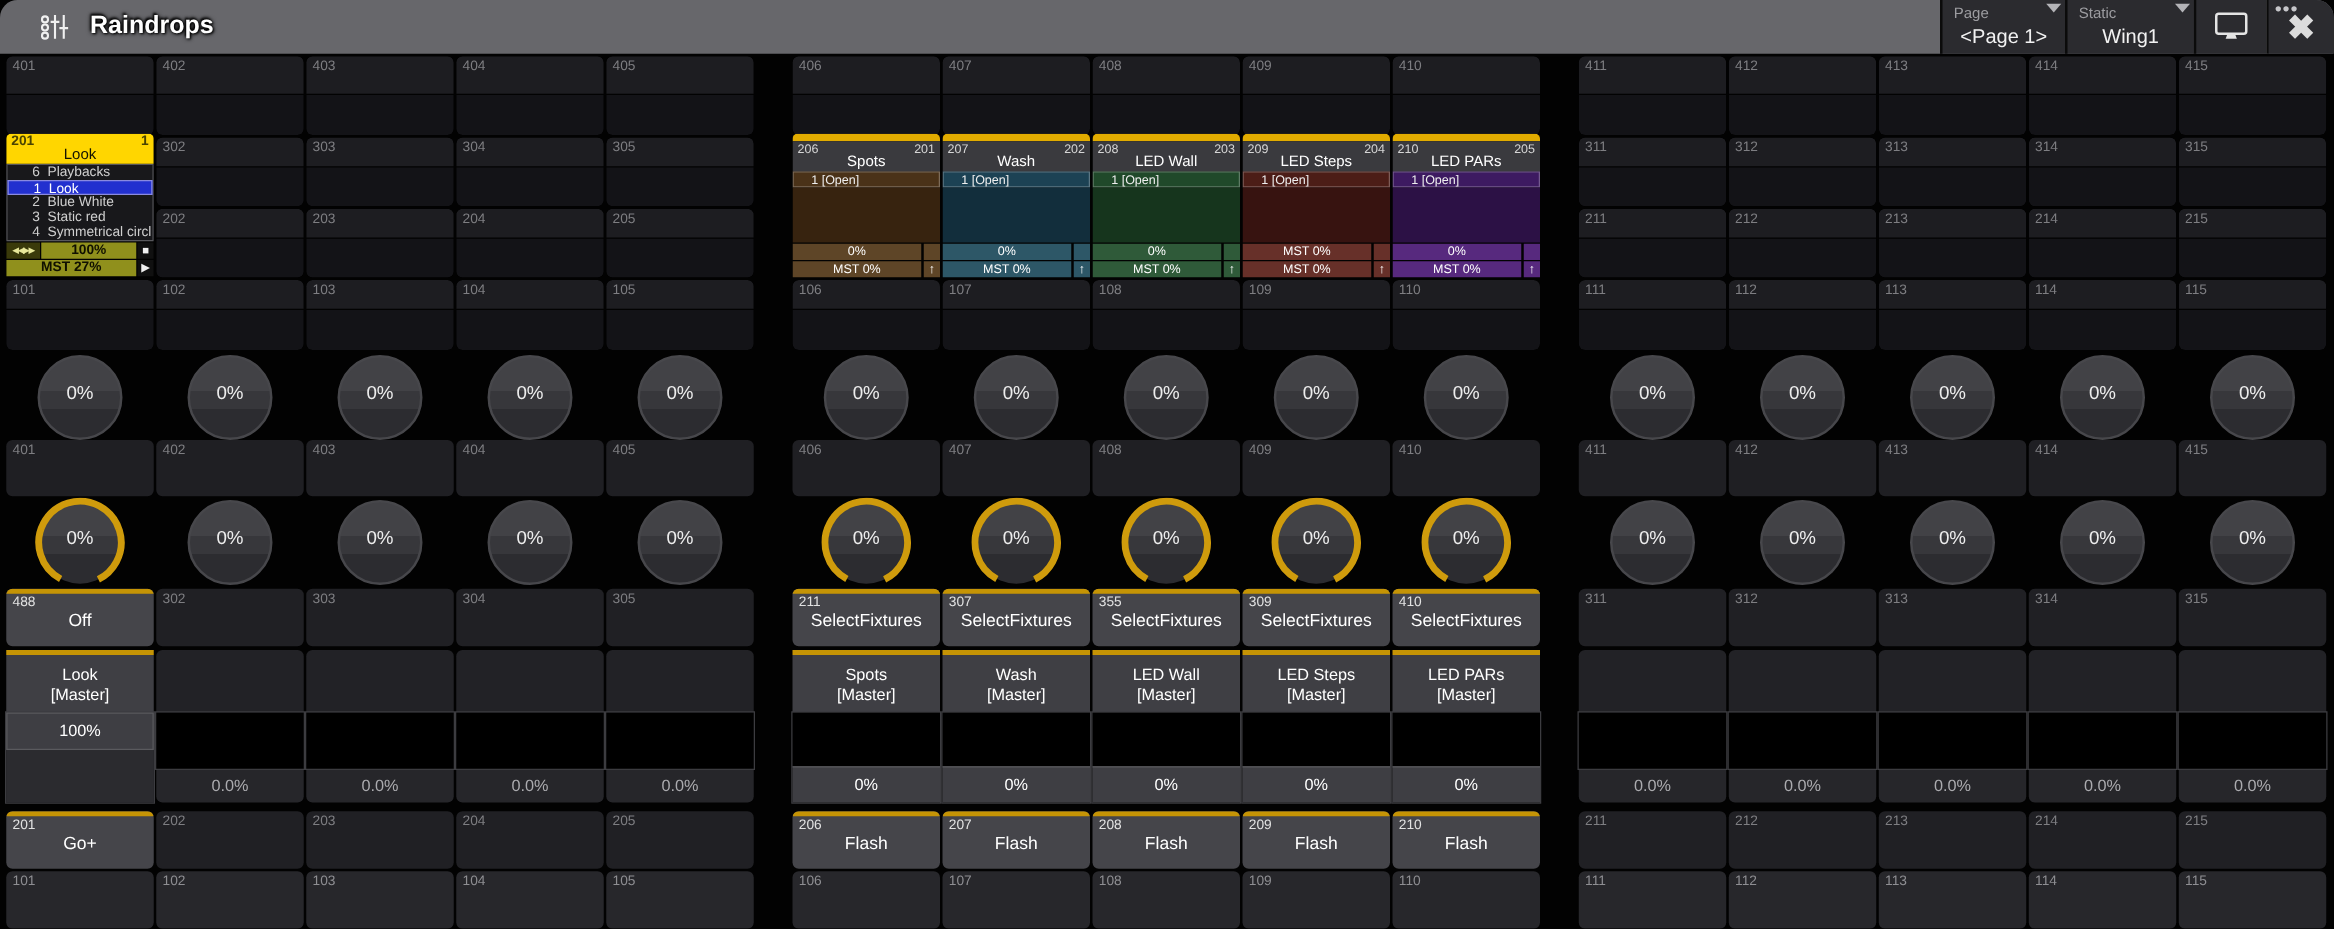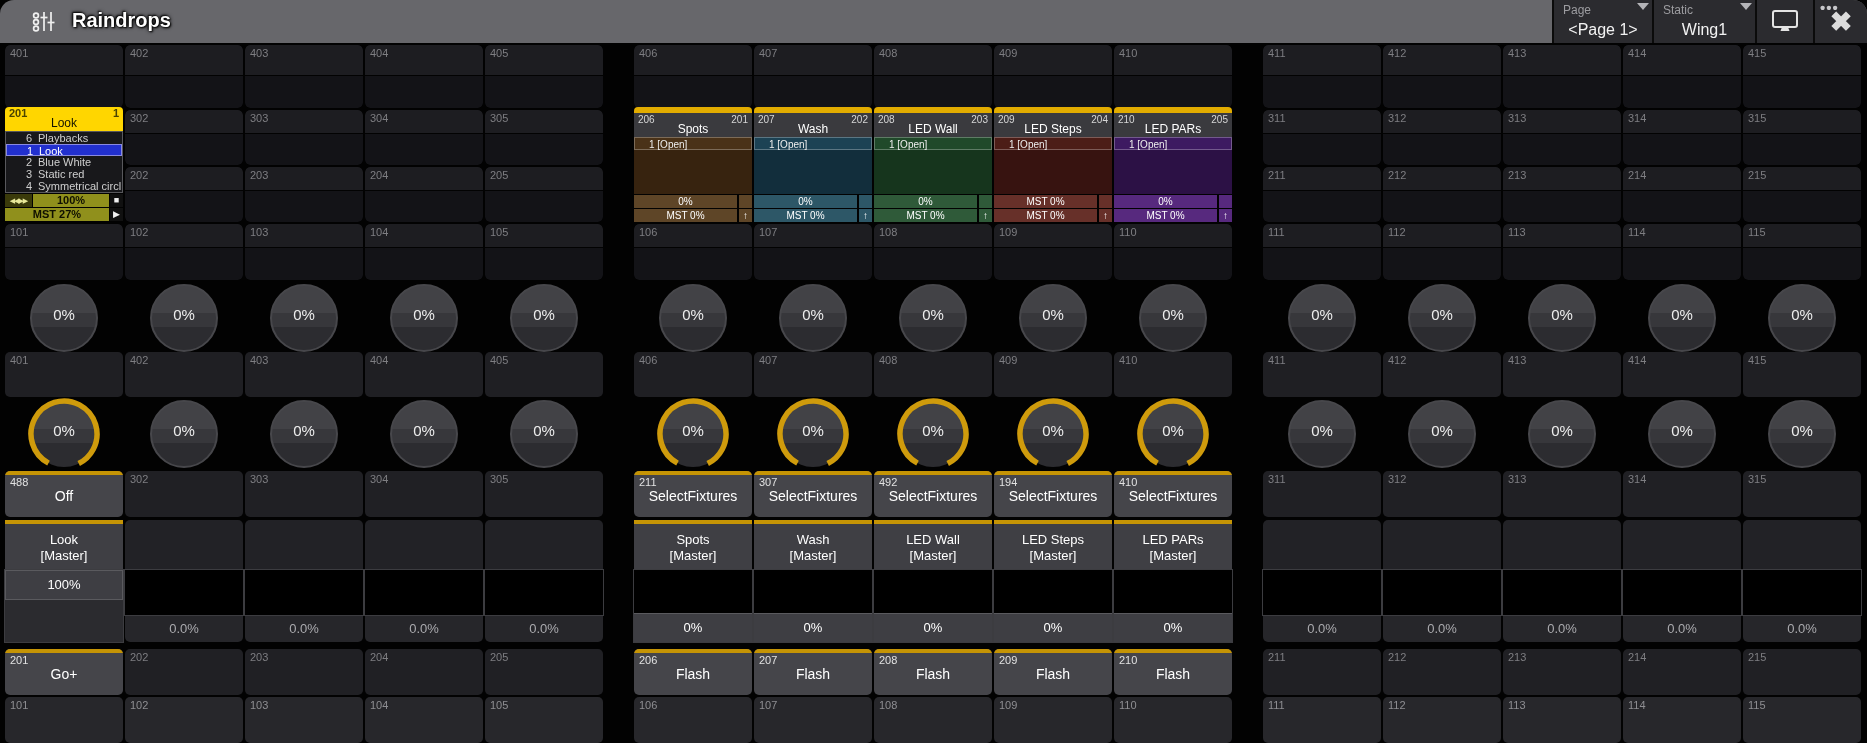--- a/index.html
+++ b/index.html
@@ -512,26 +512,26 @@
       <div class="num wht" style="top: 5px;">211</div>
     </div>
     <div class="cell btncell" style="left: 754px; top: 471px; width: 118px; height: 46px;">
       <div class="strip"></div>
       <div class="btnlabel">SelectFixtures</div>
       <div class="num wht" style="top: 5px;">307</div>
     </div>
     <div class="cell btncell" style="left: 874px; top: 471px; width: 118px; height: 46px;">
       <div class="strip"></div>
       <div class="btnlabel">SelectFixtures</div>
-      <div class="num wht" style="top: 5px;">492</div>
+      <div class="num wht" style="top: 5px;">355</div>
     </div>
     <div class="cell btncell" style="left: 994px; top: 471px; width: 118px; height: 46px;">
       <div class="strip"></div>
       <div class="btnlabel">SelectFixtures</div>
-      <div class="num wht" style="top: 5px;">194</div>
+      <div class="num wht" style="top: 5px;">309</div>
     </div>
     <div class="cell btncell" style="left: 1114px; top: 471px; width: 118px; height: 46px;">
       <div class="strip"></div>
       <div class="btnlabel">SelectFixtures</div>
       <div class="num wht" style="top: 5px;">410</div>
     </div>
     <div class="cell" style="left: 1263px; top: 471px; width: 118px; height: 46px; background: rgb(32, 32, 36);">
       <div class="num">311</div>
     </div>
     <div class="cell" style="left: 1383px; top: 471px; width: 118px; height: 46px; background: rgb(32, 32, 36);">

